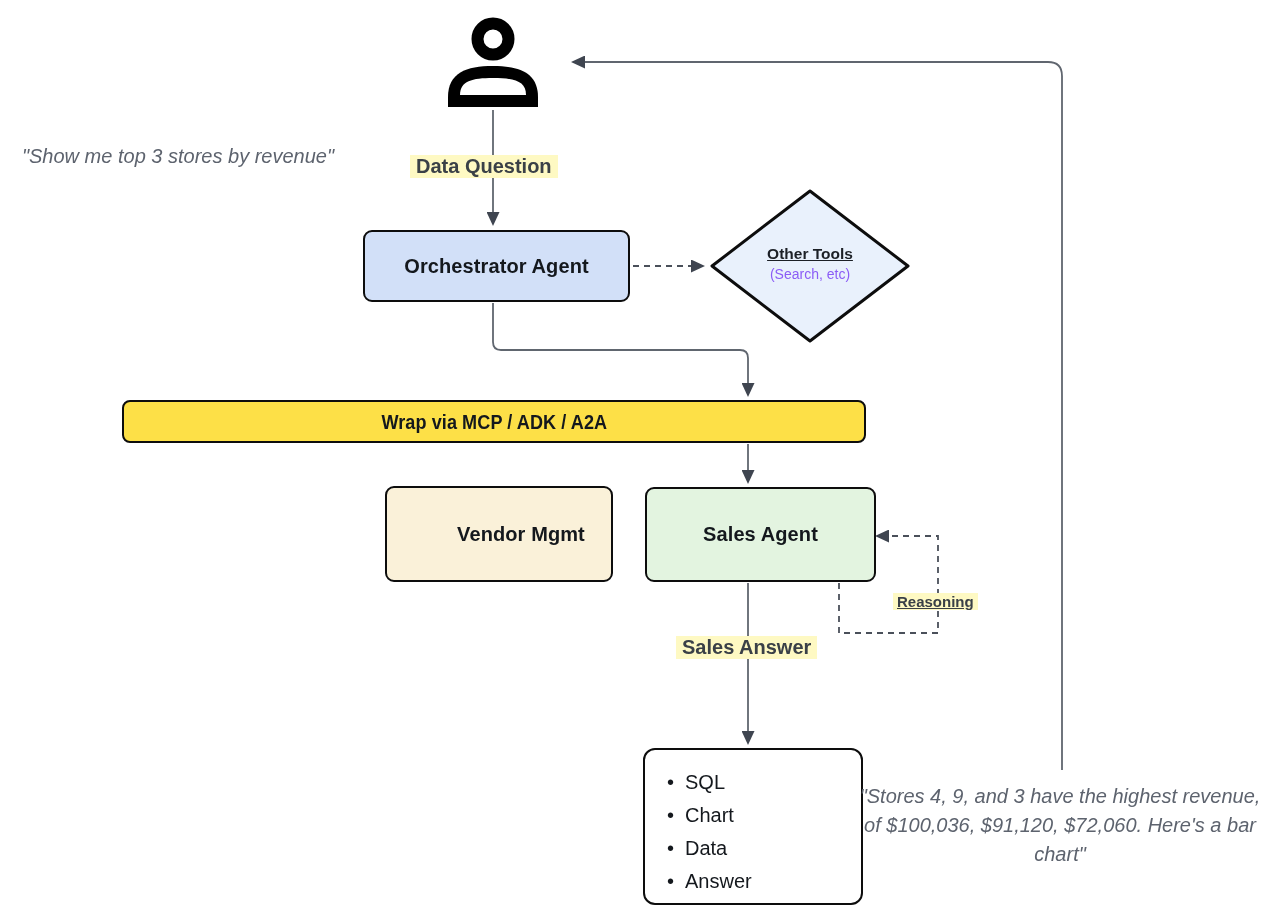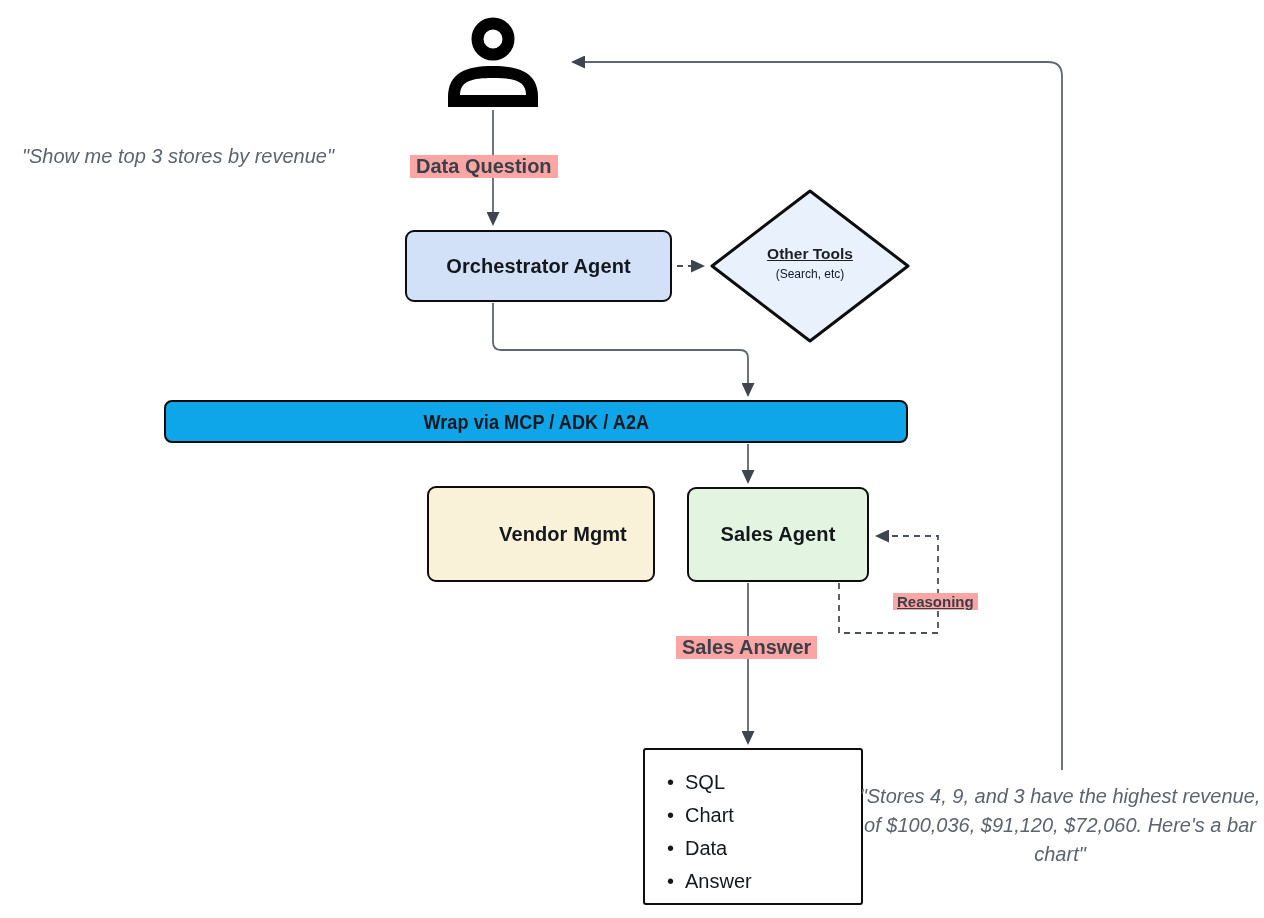--- a/index.html
+++ b/index.html
@@ -25,34 +25,33 @@
     border: 2.5px solid #0d0d0d;
     border-radius: 9px;
     display: flex;
     align-items: center;
     justify-content: center;
     text-align: center;
     font-weight: bold;
     color: #14181d;
     font-size: 20px;
     letter-spacing: 0.1px;
-    margin-left: 42px;
   }
   .node-orchestrator { left: 363px; top: 230px; width: 267px; height: 72px; background: #d2e0f8; }
-  .node-wrap         { left: 122px; top: 400px; width: 744px; height: 43px; background: #0ea5e9; border-radius: 8px; }
+  .node-wrap         { left: 122px; top: 400px; width: 744px; height: 43px; background: #fde047; border-radius: 8px; }
   .node-wrap .condensed { display: inline-block; transform: scaleX(0.86); transform-origin: center; font-size: 21px; }
   .node-inventory    { left: 122px; top: 486px; width: 228px; height: 96px; background: #faf1d9; }
   .node-vendor       { left: 385px; top: 486px; width: 228px; height: 96px; background: #faf1d9; padding-left: 44px; }
-  .node-sales        { left: 645px; top: 487px; width: 182px; height: 95px; background: #e3f4e0; }
+  .node-sales        { left: 645px; top: 487px; width: 231px; height: 95px; background: #e3f4e0; }
 
   .node-output {
     left: 643px; top: 748px; width: 220px; height: 157px;
     background: #ffffff;
     border: 2.5px solid #0d0d0d;
-    border-radius: 3px;
+    border-radius: 12px;
     position: absolute;
   }
   .output-list {
     list-style: none;
     padding: 16px 0 0 22px;
     font-size: 20px;
     color: #14181d;
     font-weight: normal;
   }
   .output-list li {
@@ -68,28 +67,28 @@
   }
 
   .diamond-text {
     position: absolute;
     left: 735px; top: 243px; width: 150px;
     text-align: center;
     color: #1c2026;
     line-height: 21px;
   }
   .diamond-text .dt-title { font-weight: bold; font-size: 15.5px; text-decoration: underline; }
-  .diamond-text .dt-sub   { font-size: 12px; color: #0f172a; }
+  .diamond-text .dt-sub   { font-size: 14px; color: #8b5cf6; }
 
   .flow-label {
     position: absolute;
     font-weight: bold;
     font-size: 20px;
     color: #3a4047;
-    background: #fca5a5;
+    background: #fef9c3;
     padding: 0 6px;
     white-space: nowrap;
   }
   .label-data-question { left: 410px; top: 155px; }
   .label-data-answer   { left: 676px; top: 636px; }
   .label-reasoning     { left: 893px; top: 593px; font-size: 15px; padding: 0 4px; text-decoration: underline; }
 
   .quote {
     position: absolute;
     font-style: italic;

